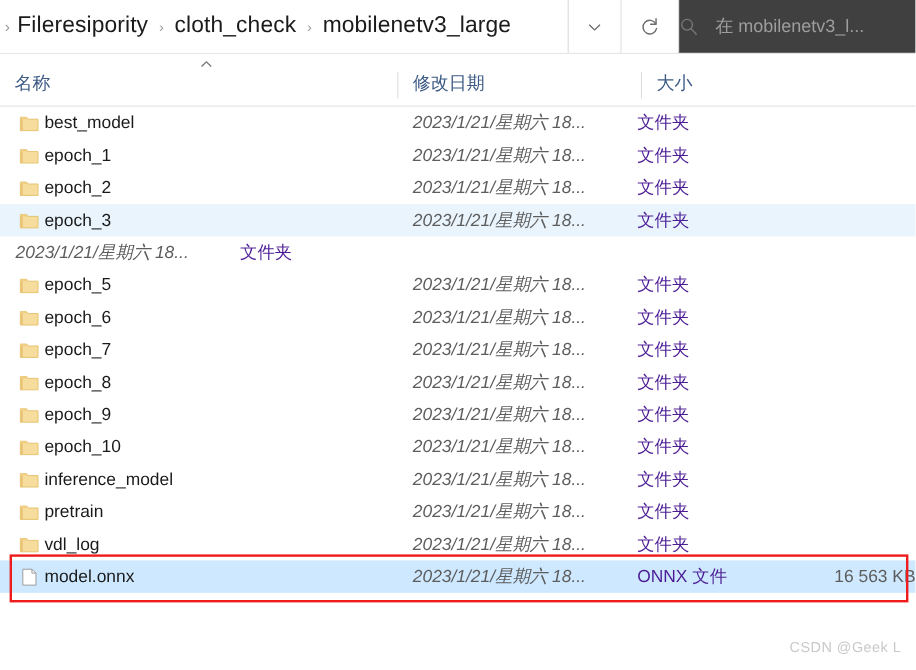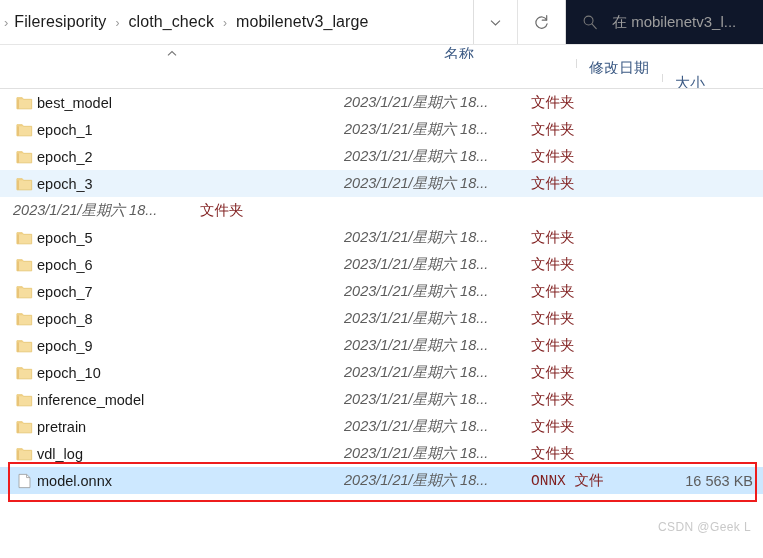--- a/index.html
+++ b/index.html
@@ -37,21 +37,21 @@
     height: 44px;
     background: #fff;
   }
   .crumb-lead {
     color: #9a9a9a;
     font-size: 13px;
     padding: 0 4px 0 2px;
     line-height: 1;
   }
   .crumb {
-    font-size: 16px;
+    font-size: 19px;
     color: #1b1b1b;
     padding: 0 2px;
     white-space: nowrap;
     letter-spacing: 0.1px;
   }
   .crumb-sep {
     color: #9b9b9b;
     font-size: 12px;
     padding: 0 7px;
     line-height: 1;
@@ -76,41 +76,39 @@
     height: 44px;
     box-sizing: border-box;
   }
   .searchbox {
     flex: 1;
     display: flex;
     align-items: center;
     height: 44px;
     box-sizing: border-box;
     border-left: 1px solid #dcdcdc;
-    padding-left: 16px;
-    background: #0f172a;
+    background: #404040;
     overflow: hidden;
   }
   .search-ph {
     font-size: 15px;
     color: #9d9d9d;
     margin-left: 14px;
     white-space: nowrap;
     overflow: hidden;
   }
 
   
   .colheader {
     position: relative;
     height: 43px;
     display: flex;
     align-items: flex-end;
     background: #ffffff;
     border-bottom: 1px solid #e0e0e0;
-    flex-direction: column;
   }
   .colcell {
     font-size: 15px;
     color: #3c5a84;
     padding-bottom: 9px;
     box-sizing: border-box;
     position: relative;
     white-space: nowrap;
     overflow: hidden;
   }
@@ -165,26 +163,24 @@
   }
   .cell-date {
     width: 187px;
     padding-left: 13px;
     color: #5d5d5d;
     font-style: italic;
   }
   .cell-type {
     width: 144px;
     padding-left: 13px;
-    color: #7f1d1d;
-    font-family: Liberation Mono, monospace;
+    color: #4c1d95;
   }
   .cell-size {
     width: 101px;
-    padding-right: 10px;
     text-align: right;
     color: #5d5d5d;
   }
   .name-txt { margin-left: 4px; }
 
   .ficon {
     width: 17px;
     height: 16px;
     flex: 0 0 17px;
     display: block;
@@ -199,21 +195,21 @@
     height: 40px;
     border: 2.5px solid #ee1c1c;
     box-sizing: border-box;
     pointer-events: none;
   }
 
   
   .watermark {
     position: absolute;
     right: 12px;
-    bottom: 24px;
+    bottom: 12px;
     font-size: 12px;
     color: #c9c9c9;
     letter-spacing: 0.4px;
   }
 </style>
 </head>
 <body>
 
 <div class="addressbar">
 

